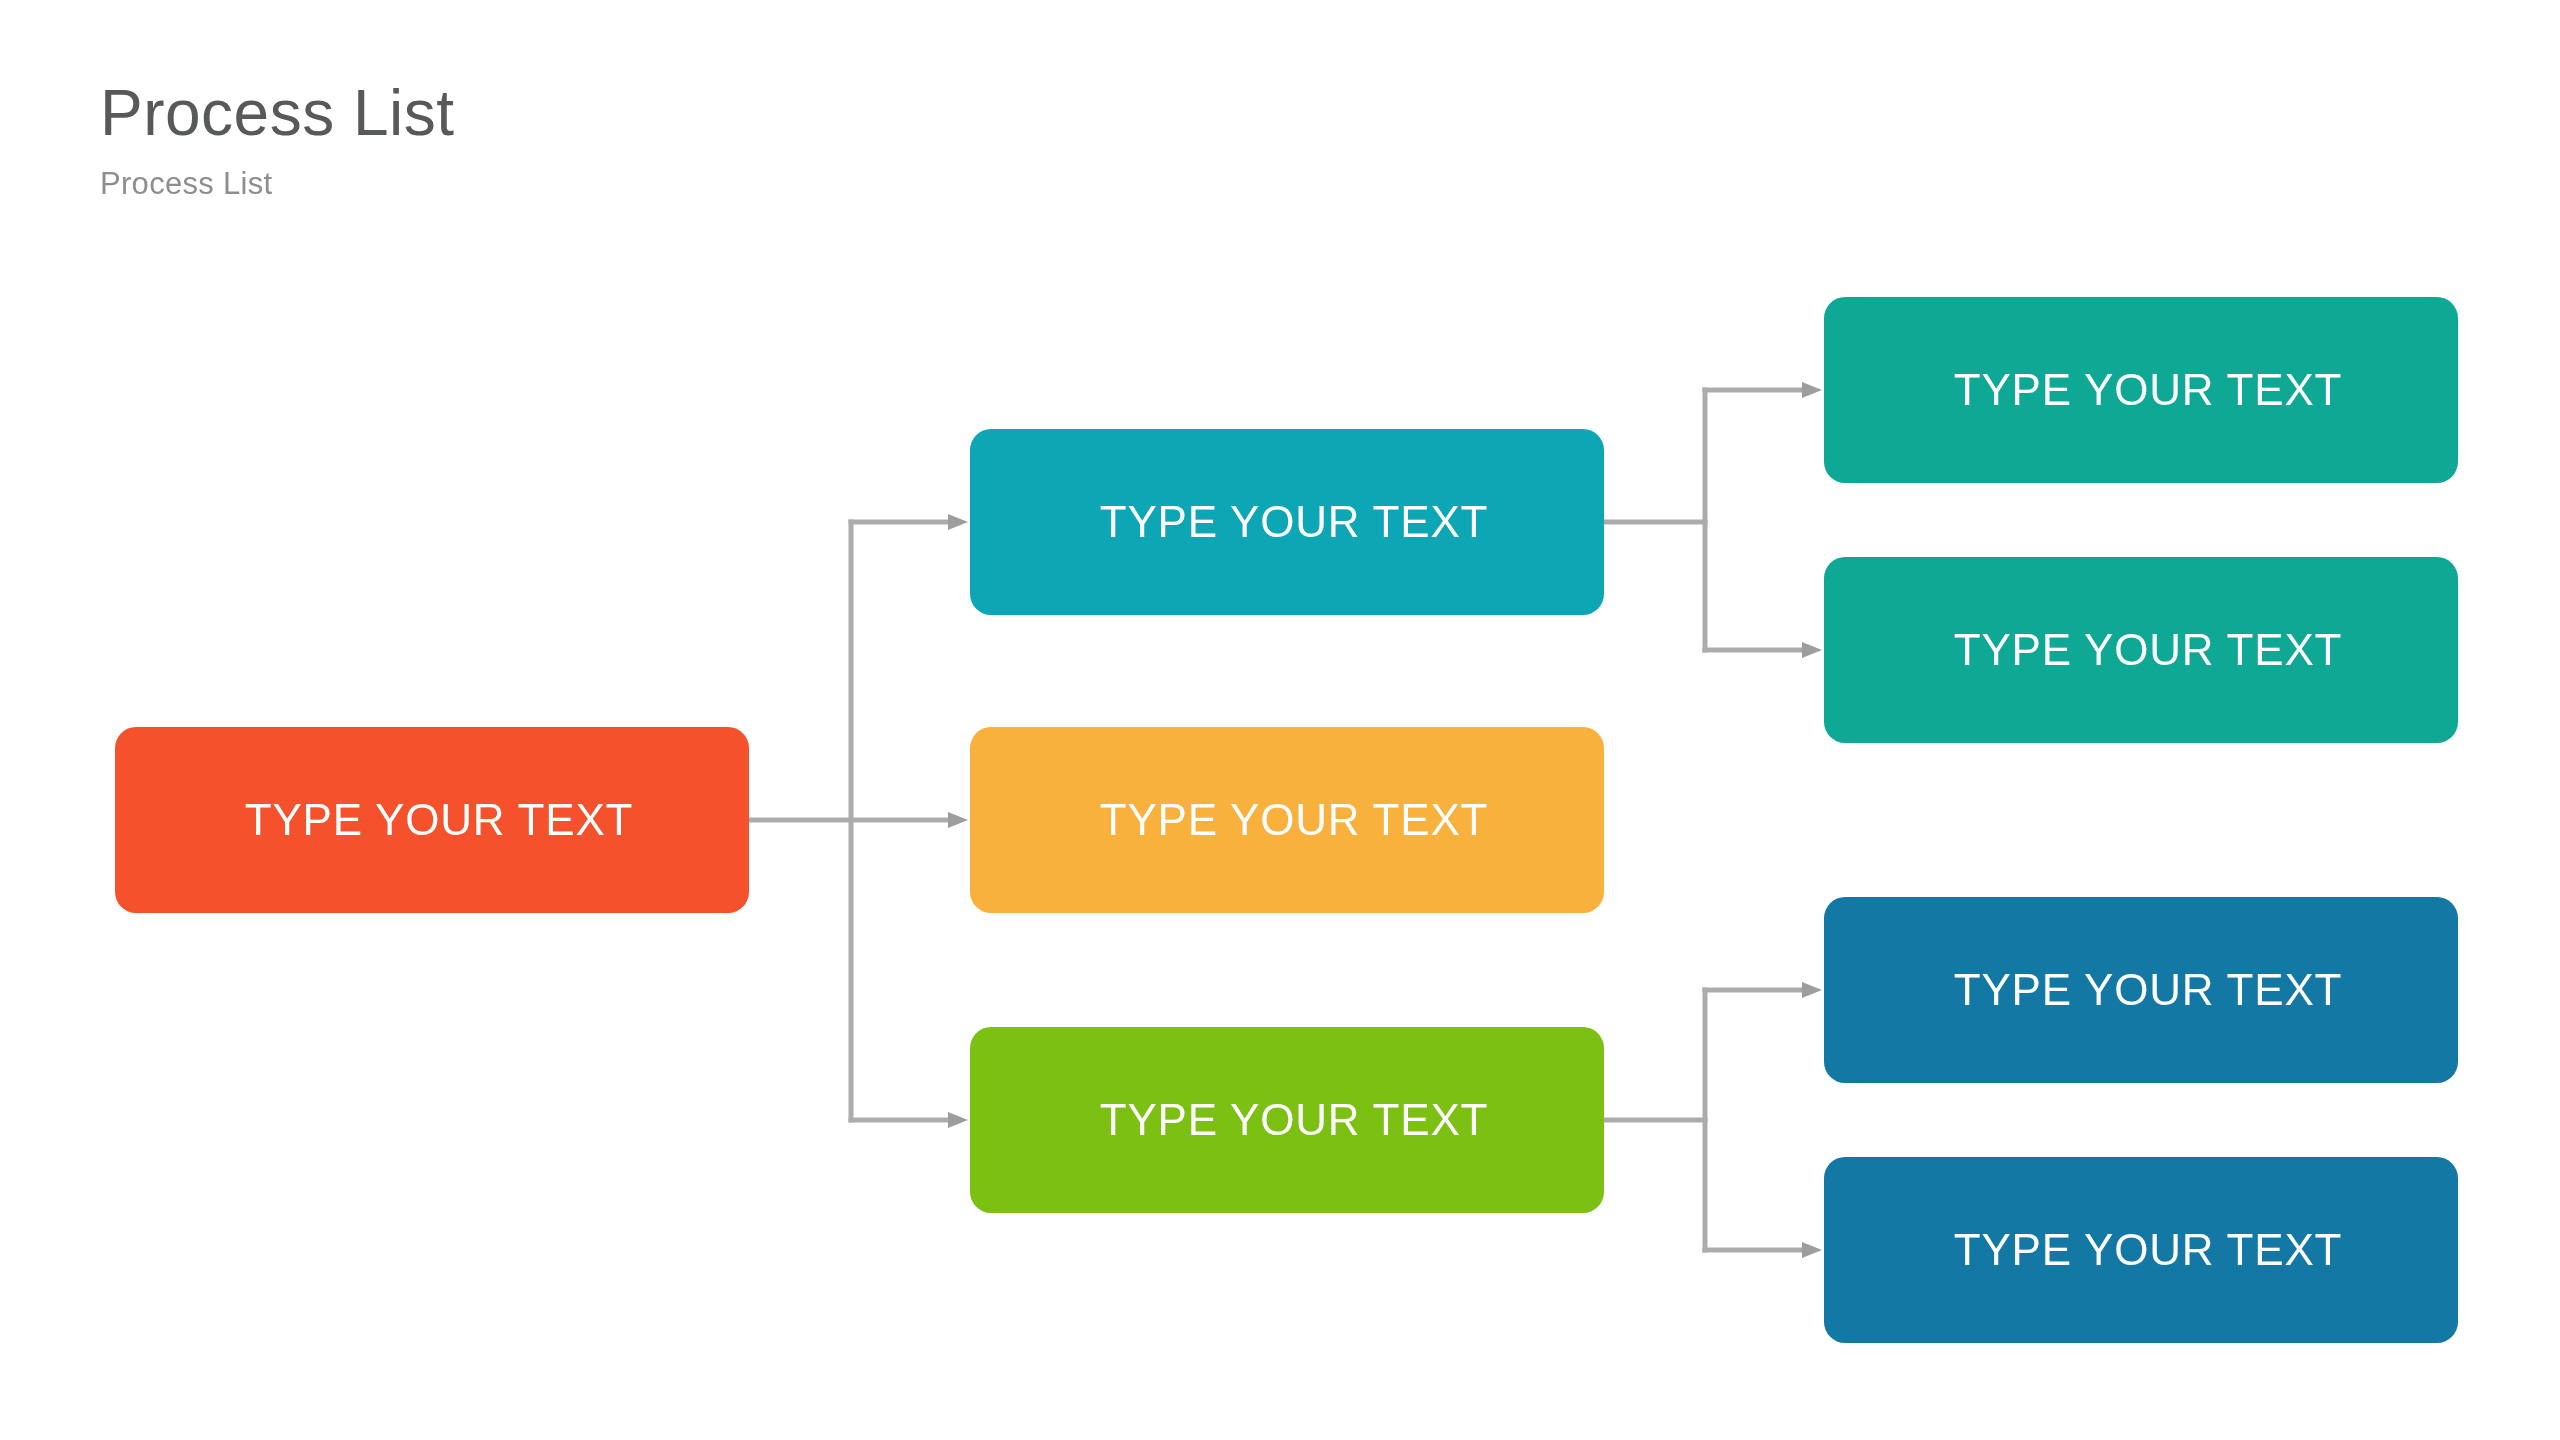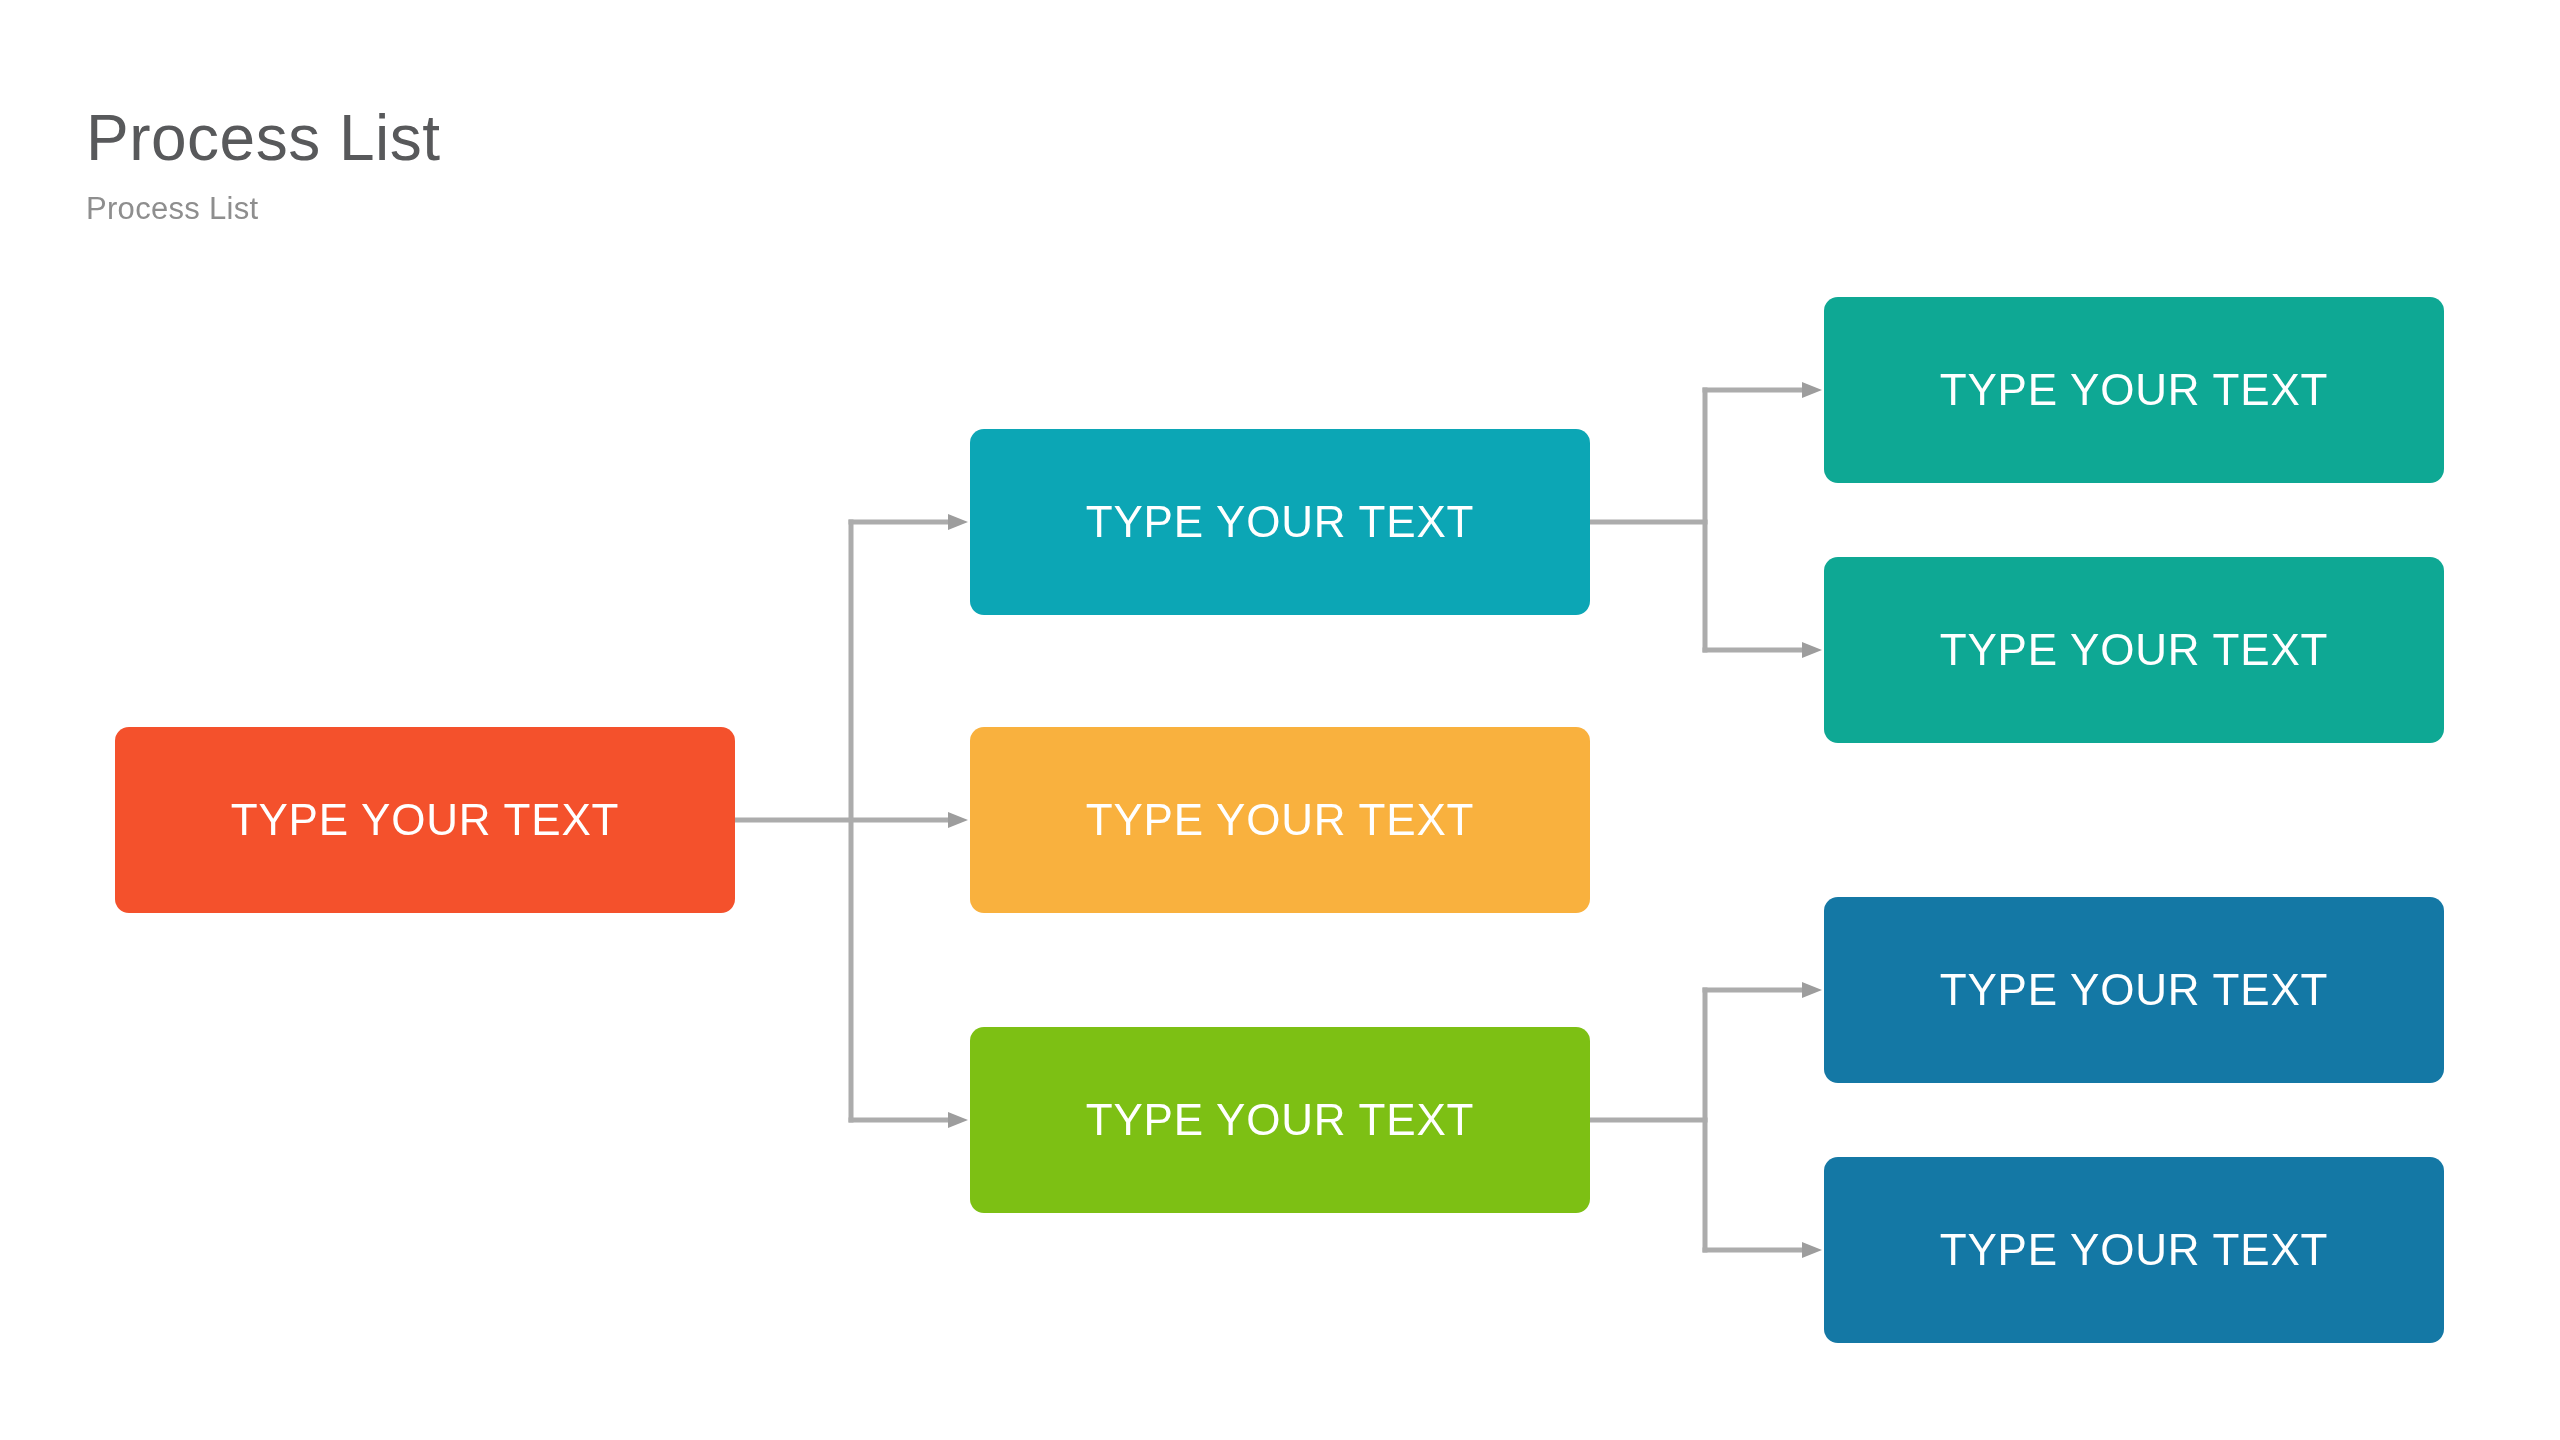--- a/index.html
+++ b/index.html
@@ -10,23 +10,22 @@
   }
   .canvas {
     position: relative;
     width: 2560px;
     height: 1440px;
     background: #ffffff;
     overflow: hidden;
   }
   .header {
     position: absolute;
-    left: 86px;
+    left: 100px;
     top: 78px;
-    margin-top: 25px;
   }
   .page-title {
     margin: 0;
     font-size: 64px;
     font-weight: 400;
     letter-spacing: 0.5px;
     line-height: 1.1;
   }
   .page-subtitle {
     margin-top: 18px;
@@ -42,25 +41,26 @@
     height: 1440px;
   }
   .connectors line {
     stroke-width: 5;
     fill: none;
   }
   .node {
     position: absolute;
     width: 620px;
     height: 186px;
-    border-radius: 14px;
+    border-radius: 21px;
     display: flex;
     align-items: center;
     justify-content: center;
     cursor: text;
+    padding-left: 14px;
   }
   .node-label {
     color: #ffffff;
     font-size: 44px;
     font-weight: 400;
     letter-spacing: 0.8px;
     white-space: nowrap;
   }
   .n-root { left: 115px; top: 727px; }
   .n-l2a  { left: 970px; top: 429px; }

